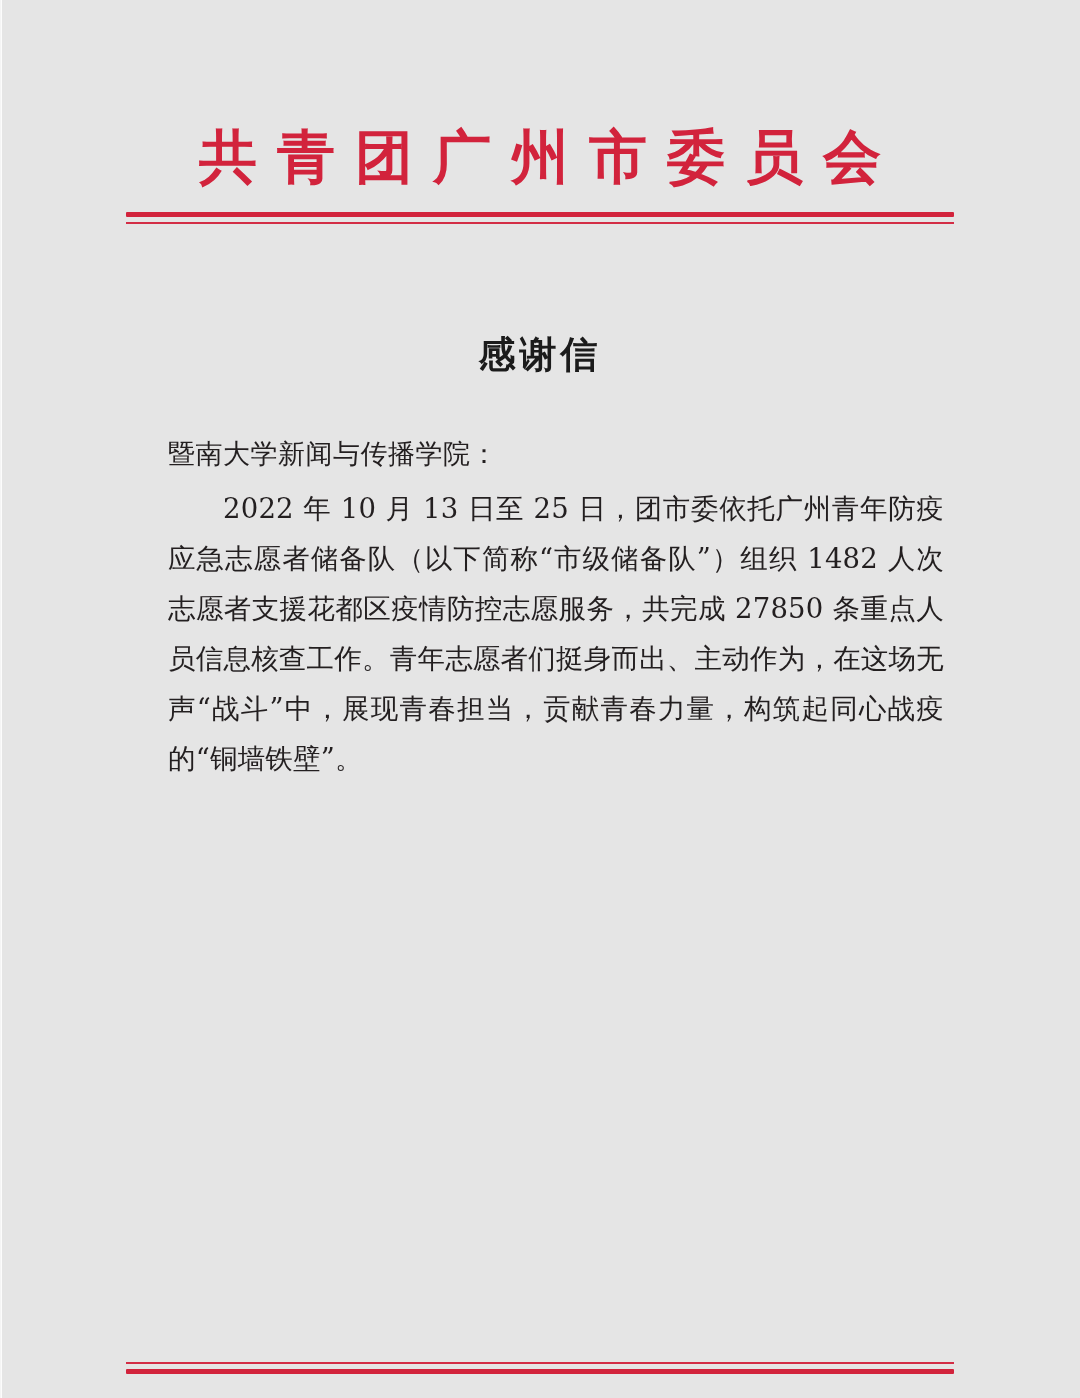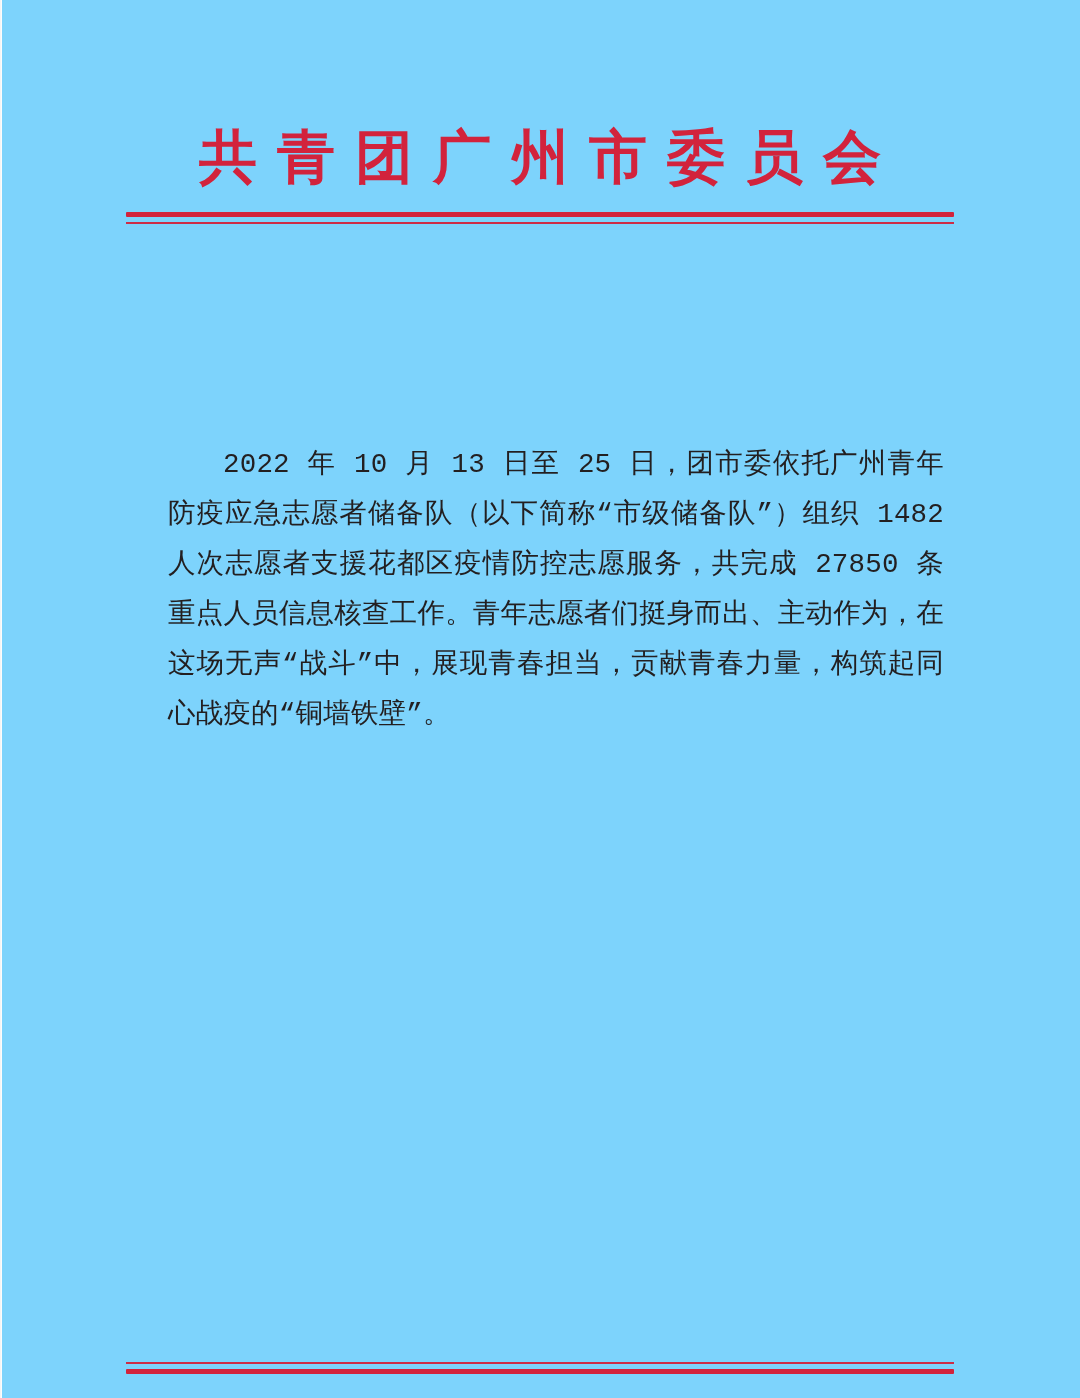--- a/index.html
+++ b/index.html
@@ -12,21 +12,21 @@
     height: 1398px;
     position: relative;
     font-family: "DejaVu Serif", "Liberation Serif", serif;
     color: #231f20;
     overflow: hidden;
   }
 
   .page {
     position: absolute;
     inset: 0;
-    background: #7dd3fc;
+    background: #e5e5e5;
   }
 
   
   .letterhead {
     position: absolute;
     top: 126px;
     left: 0;
     right: 0;
     text-align: center;
   }
@@ -87,21 +87,20 @@
     margin-bottom: 16px;
   }
   .para {
     font-size: 27.5px;
     line-height: 50px;
     text-align: justify;
     text-justify: inter-ideograph;
     letter-spacing: 0.2px;
     text-indent: 2em;
     margin: 0 16px 6px 0;
-    font-family: Liberation Mono, monospace;
   }
 
   
   .rule-group-bottom {
     position: absolute;
     left: 126px;
     right: 126px;
     bottom: 24px;
   }
   .rule-group-bottom .rule-thin {
@@ -125,22 +124,24 @@
 
   <div class="letterhead">
     <div class="letterhead-title">共青团广州市委员会</div>
   </div>
 
   <div class="rule-group">
     <div class="rule-thick"></div>
     <div class="rule-thin"></div>
   </div>
 
+  <div class="doc-title">感谢信</div>
 
   <div class="body-wrap">
+    <div class="salutation">暨南大学新闻与传播学院：</div>
     <p class="para">2022 年 10 月 13 日至 25 日，团市委依托广州青年防疫应急志愿者储备队（以下简称“市级储备队”）组织 1482 人次志愿者支援花都区疫情防控志愿服务，共完成 27850 条重点人员信息核查工作。青年志愿者们挺身而出、主动作为，在这场无声“战斗”中，展现青春担当，贡献青春力量，构筑起同心战疫的“铜墙铁壁”。</p>
   </div>
 
   <div class="rule-group-bottom">
     <div class="rule-thin"></div>
     <div class="rule-thick"></div>
   </div>
 
 </div>
 

